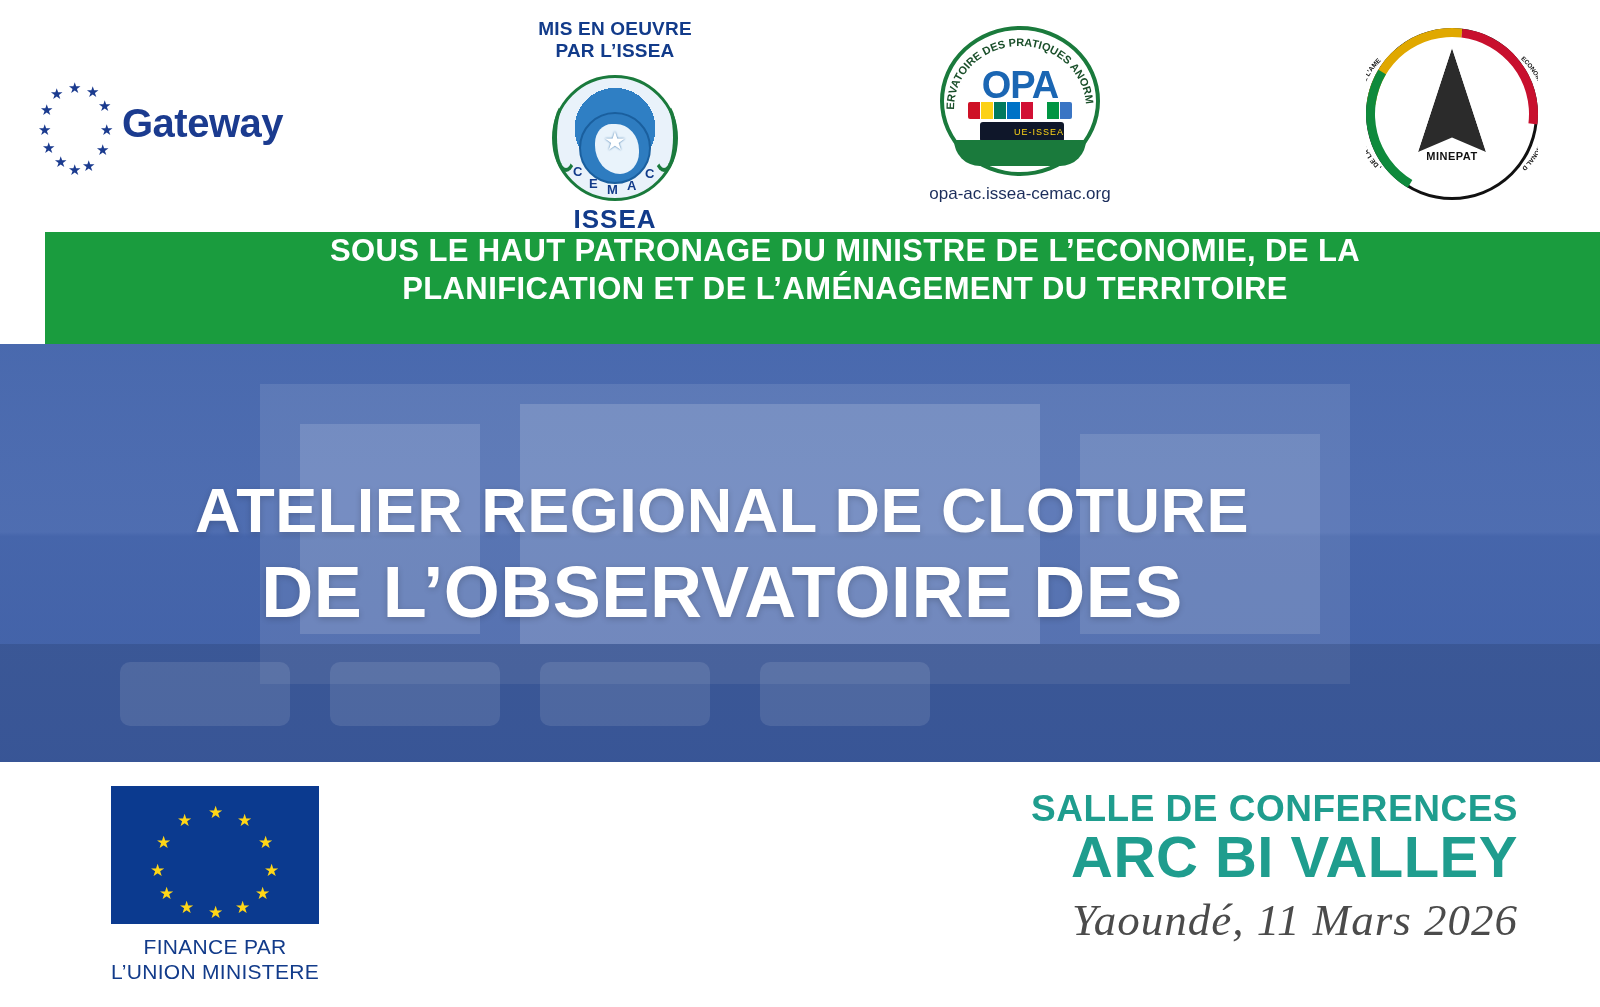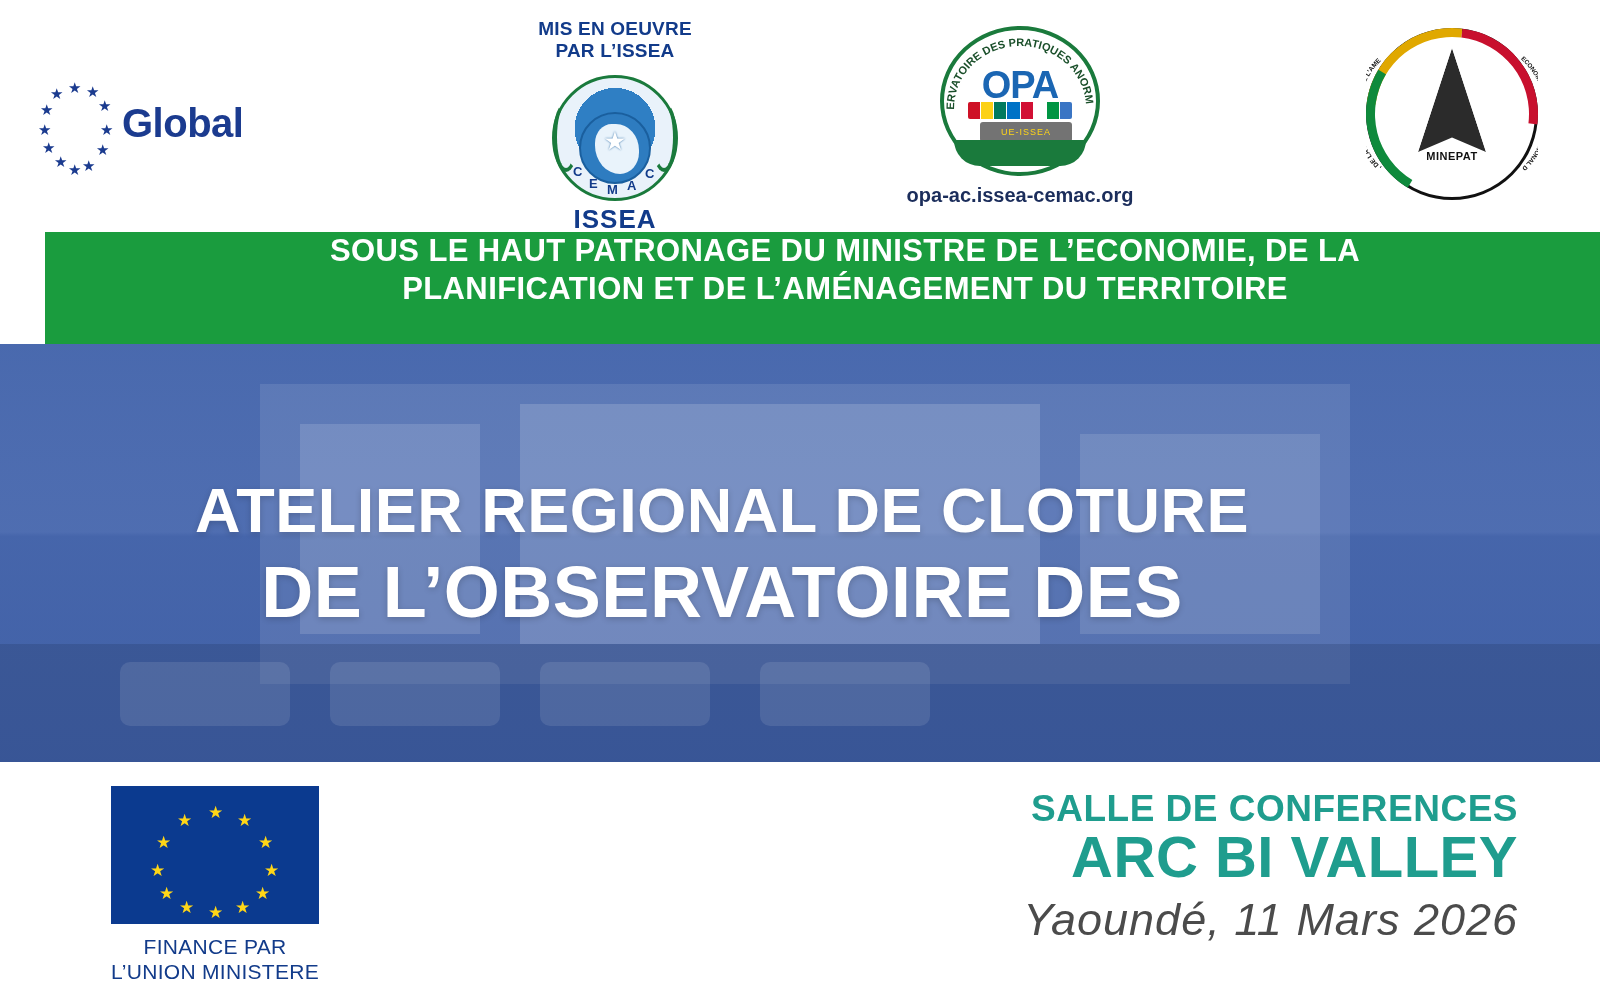--- a/index.html
+++ b/index.html
@@ -95,33 +95,33 @@
   .opa-letters {
     position: absolute; left: 0; top: 42px; width: 176px; text-align: center;
     color: #1b66b3; font-weight: bold; font-size: 38px; letter-spacing: -1px;
   }
   .opa-flags {
     position: absolute; left: 36px; top: 80px; width: 104px; height: 17px;
     display: flex; gap: 1px; overflow: hidden; border-radius: 2px;
   }
   .opa-flags div { flex: 1; }
   .opa-ue {
-    position: absolute; left: 48px; top: 100px; width: 92px; height: 20px;
-    background: #737373; border-radius: 3px;
-    color: #ffd617; font-size: 9px; line-height: 20px; text-align: center;
+    position: absolute; left: 48px; top: 100px; width: 84px; height: 20px;
+    background: #0f172a; border-radius: 3px;
+    color: #ffd617; font-size: 9px; line-height: 20px; text-align: right;
     letter-spacing: 1px;
   }
   .opa-bottom {
     position: absolute; left: 22px; top: 118px; width: 132px; height: 26px;
     background: #1a7a3c; border-radius: 0 0 60px 60px;
     color: #ffffff; font-weight: bold; font-size: 14px;
     line-height: 20px; letter-spacing: 1px;
   }
   .opa-url {
-    color: #1b2d5b; font-weight: bold; font-size: 20px; margin-top: 2px;
+    color: #1b2d5b; font-weight: normal; font-size: 17px; margin-top: 2px;
   }
 
   
   .minepat { position: absolute; left: 1352px; top: 22px; width: 200px; height: 196px; }
   .mp-circle {
     position: absolute; left: 14px; top: 6px; width: 172px; height: 172px;
     border-radius: 50%; border: 3px solid #111; background: #fff;
   }
   .mp-arc-top {
     position: absolute; left: 14px; top: 6px; width: 172px; height: 172px;
@@ -205,21 +205,21 @@
   .venue { position: absolute; right: 82px; top: 26px; text-align: right; }
   .venue .l1 {
     color: #1f9d8e; font-weight: bold; font-size: 37px; letter-spacing: 0.5px;
   }
   .venue .l2 {
     color: #1f9d8e; font-weight: bold; font-size: 58px; letter-spacing: 0.5px;
     line-height: 1.0; margin-top: -2px;
   }
   .venue .l3 {
     color: #4b4b4b; font-size: 45px; margin-top: 8px;
-    font-family: Liberation Sans, sans-serif; font-style: italic;
+    font-family: Liberation Serif, serif; font-style: italic;
     letter-spacing: 1px;
   }
 </style>
 </head>
 <body>
 
 <div class="poster">
 
   <div class="logo-bar">
 
@@ -232,21 +232,21 @@
         <span style="left:2px;top:24px;">★</span>
         <span style="left:0px;top:44px;">★</span>
         <span style="left:62px;top:44px;">★</span>
         <span style="left:4px;top:62px;">★</span>
         <span style="left:58px;top:64px;">★</span>
         <span style="left:16px;top:76px;">★</span>
         <span style="left:44px;top:80px;">★</span>
         <span style="left:30px;top:84px;">★</span>
       </div>
       <div class="gg-text">
-        <div>Global</div>
+        <div>Gateway</div>
       </div>
     </div>
 
     <div class="issea">
       <div class="issea-top">MIS EN OEUVRE</div>
       <div class="issea-top">PAR L’ISSEA</div>
       <div class="cemac-logo">
         <div class="cemac-ring"></div>
         <div class="cemac-leaf-l"></div>
         <div class="cemac-leaf-r"></div>

